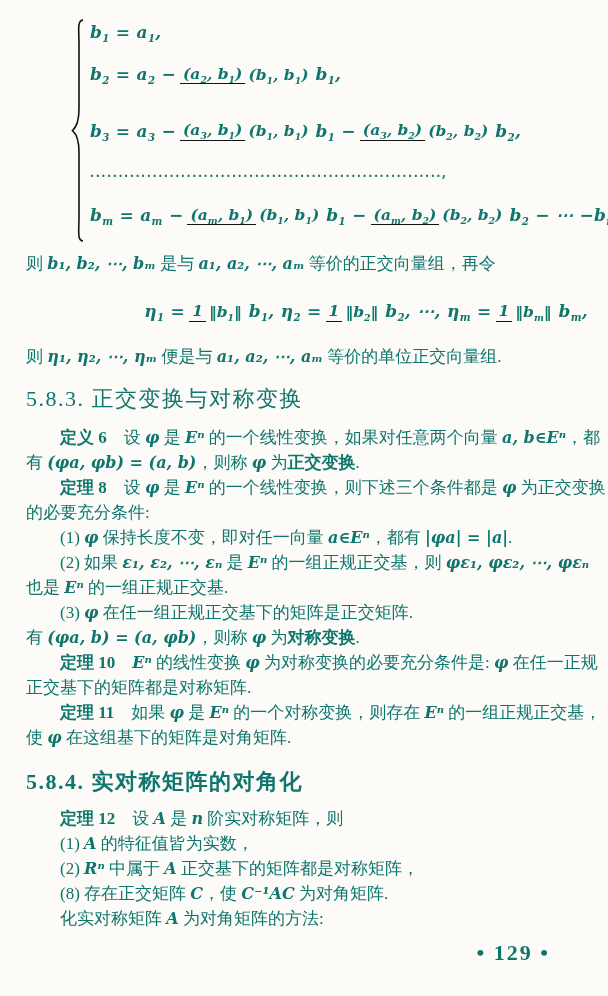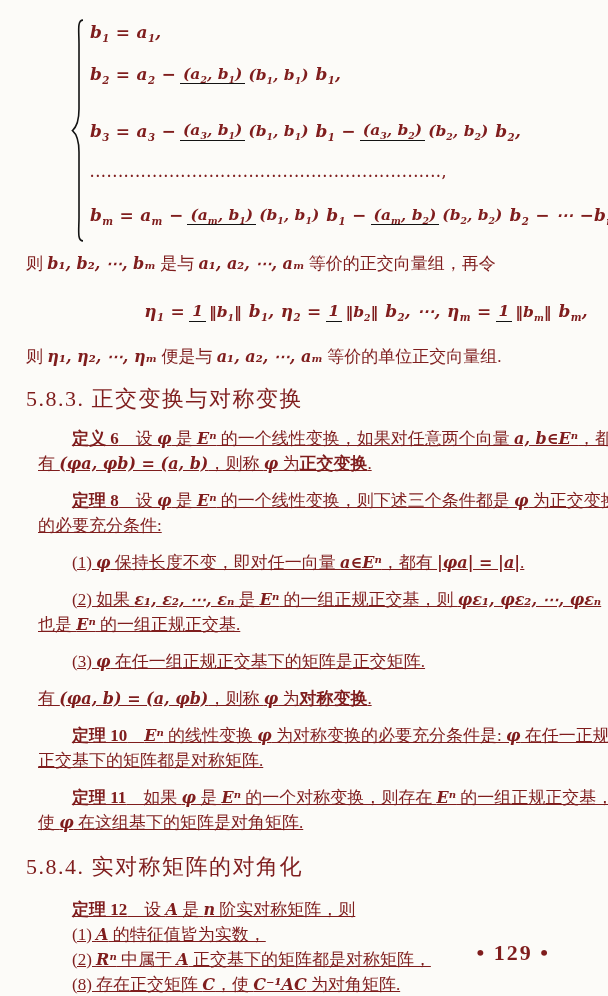--- a/index.html
+++ b/index.html
@@ -1,18 +1,18 @@
 <!DOCTYPE html>
 <html><head>
 <meta charset="utf-8">
 <style>
   html,body{margin:0;padding:0;background:#e8e8e4;}
   .page{
     width:608px;height:996px;background:#fcfbf8;position:relative;
-    font-family:"Liberation Serif","DejaVu Serif",serif;color:#7f1d1d;
+    font-family:"Liberation Serif","DejaVu Serif",serif;color:#0f766e;
     overflow:hidden;box-sizing:border-box;
   }
   .content{padding:16px 20px 0 26px;}
 
   
   .eq-block{display:flex;align-items:stretch;margin-left:44px;margin-top:2px;}
   .brace{flex:0 0 16px;display:flex;align-items:stretch;}
   .brace svg{width:16px;height:100%;}
   .eq-col{display:flex;flex-direction:column;justify-content:space-between;padding-left:4px;}
   .eq-line{display:flex;align-items:center;font-size:17px;min-height:24px;margin:2px 0;white-space:nowrap;}
@@ -26,25 +26,25 @@
 
   
   .eta-row{display:flex;justify-content:flex-end;margin:6px 0 4px 0;}
   .eta-row .eq-line{min-height:40px;}
 
   
   .text-line{font-size:17px;line-height:25px;white-space:nowrap;}
   .text-line.indent{padding-left:34px;}
   .run-b{font-weight:bold;}
   .run-m{font-family:"DejaVu Serif",serif;font-style:italic;font-weight:bold;font-size:16px;}
-  .para{margin:12px;text-decoration:underline;}
+  .para{margin:0;}
   .note-line{font-size:17px;line-height:26px;margin-top:8px;white-space:nowrap;}
 
   .sec-heading{font-size:22px;font-weight:normal;margin:14px 0 11px 0;letter-spacing:1.5px;}
-  .sec-heading-2{font-size:22px;font-weight:normal;margin:17px 0 15px 0;letter-spacing:1.5px;}
+  .sec-heading-2{font-size:22px;font-weight:bold;margin:17px 0 9px 0;letter-spacing:1.5px;}
 
   .page-number{
     position:absolute;right:58px;top:940px;font-weight:bold;font-size:22px;
     letter-spacing:2px;
   }
 </style>
 </head>
 <body>
 
 <div class="page">

